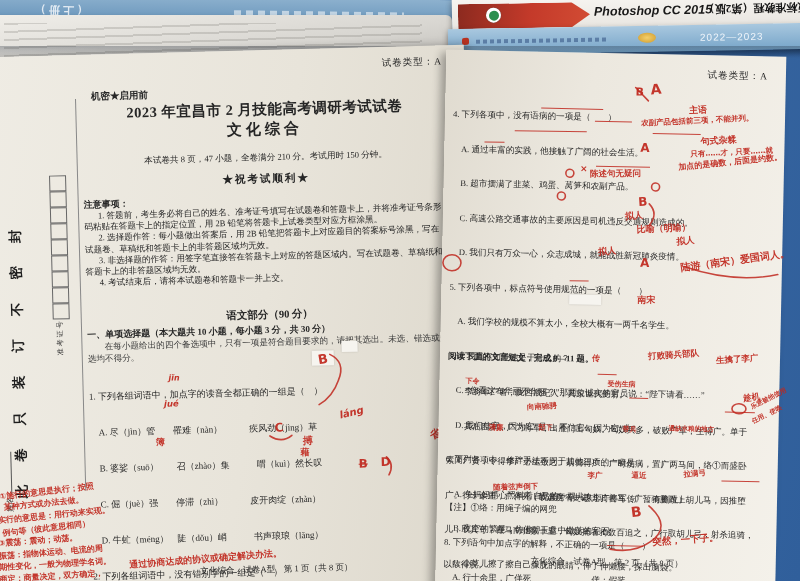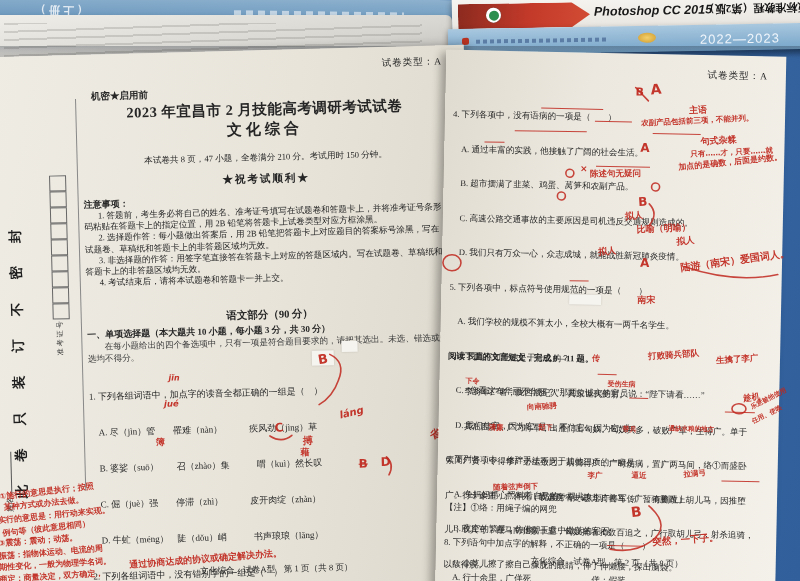--- a/index.html
+++ b/index.html
@@ -34,21 +34,21 @@
         font-style:italic;font-weight:bold;font-size:12.5px;color:#191919;white-space:nowrap;}
   #book-ps .pss{position:absolute;left:252px;top:8px;font-weight:bold;font-size:11px;color:#151515;
         transform:rotate(180deg);white-space:nowrap;}
   #book-blue2{left:448px;top:26px;width:364px;height:26px;transform:rotate(-1deg);
         background:linear-gradient(#a9c8df,#77a5c9);}
   #book-blue2 .emb{position:absolute;left:14px;top:9px;width:7px;height:7px;background:#b32;border-radius:2px;}
   #book-blue2 .micro{position:absolute;left:28px;top:11px;width:130px;height:4px;
         background:repeating-linear-gradient(90deg,rgba(40,70,120,.5) 0 4px,transparent 4px 7px);}
   #book-blue2 .badge{position:absolute;left:190px;top:7px;width:18px;height:10px;border-radius:50%;
         background:radial-gradient(#f3cf6b,#cf9a2c);}
-  #book-blue2 .yr{position:absolute;left:252px;top:7px;color:#eef4fa;font-size:13px;
+  #book-blue2 .yr{position:absolute;left:252px;top:7px;color:#eef4fa;font-size:10px;
         font-family:"Liberation Sans",sans-serif;letter-spacing:1px;white-space:nowrap;text-align:center;}
   #top-shade{position:absolute;left:0;top:46px;width:800px;height:12px;
         background:linear-gradient(rgba(10,20,35,.28),transparent);}
   
   .page{position:absolute;color:#262626;}
   #p1{left:-14px;top:46px;width:478px;height:560px;transform:rotate(-1.5deg);
       transform-origin:430px 10px;
       background:linear-gradient(100deg,#efece4,#e8e4da 55%,#ddd8cc);
       box-shadow:4px 0 9px rgba(0,0,0,.28);}
   #p1 .divider{position:absolute;left:88px;top:44px;height:392px;border-left:1px solid #8a8residual578;

